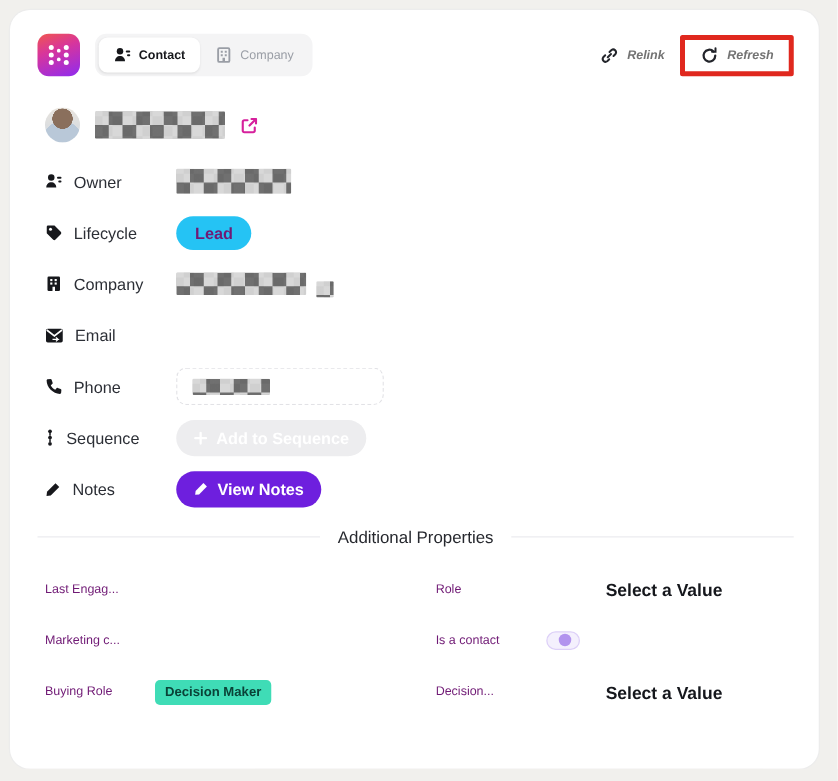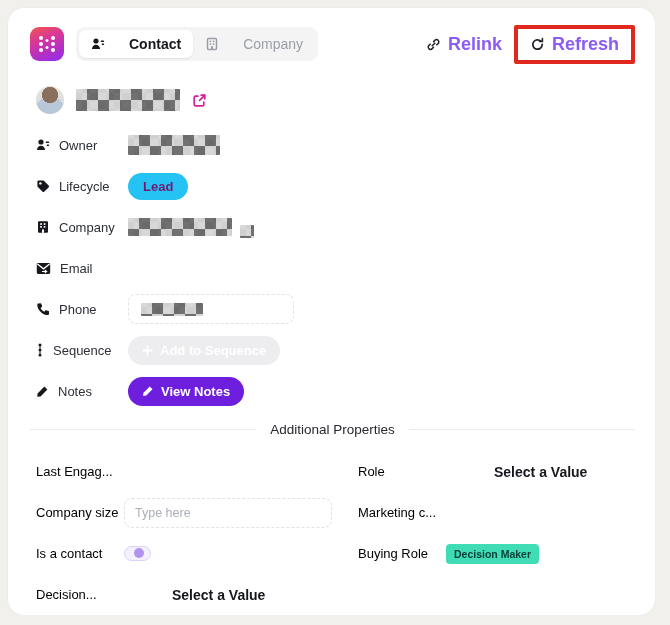--- a/index.html
+++ b/index.html
@@ -29,49 +29,49 @@
     background:#fff;
     box-shadow: 0 6px 0 #fff, 0 12px 0 #fff,
                 12px 0 0 #fff, 12px 6px 0 #fff, 12px 12px 0 #fff,
                 6px 2.5px 0 -0.5px #fff, 6px 9.5px 0 -0.5px #fff;
   }
   .tabs {
     display:flex; align-items:center; background:#f4f4f5; border-radius:9px;
     padding:3px; height:34px;
   }
   .tab {
-    display:flex; align-items:center; gap:24px; height:28px;
-    padding:0 12px; border-radius:7px; font-size:14px; cursor:pointer;
+    display:flex; align-items:center; gap:6px; height:28px;
+    padding:0 12px; border-radius:7px; font-size:10px; cursor:pointer;
     border:none; background:transparent; color:#9a9ea6;
     font-family:inherit;
     justify-content:space-between;
   }
   .tab.active { background:#ffffff; color:#17181c; font-weight:700; box-shadow:0 1px 2px rgba(0,0,0,.08); }
   .tab .ic { display:flex; }
   .spacer { flex:1; }
   .txtbtn {
     display:flex; align-items:center; gap:7px; background:none; border:none;
-    font-family:inherit; font-size:18px; font-weight:700; color:#8b5cf6; cursor:pointer;
+    font-family:inherit; font-size:10px; font-weight:700; color:#737373; cursor:pointer;font-style:italic;
   }
   .annotation {
     border:4px solid #e0281e; border-radius:2px; padding:5px 12px 5px 12px;
     display:flex; align-items:flex-end;
   }
   
   .body-pad { padding-top:18px; }
   .identity { display:flex; align-items:center; gap:12px; margin:4px 0 16px 6px; }
   .avatar {
     width:28px; height:28px; border-radius:50%;
     background:
       radial-gradient(circle at 50% 32%, #8a6f5c 0 34%, transparent 35%),
       radial-gradient(circle at 50% 95%, #b9c8d8 0 52%, transparent 53%),
       linear-gradient(180deg,#e9e4dd 0%, #cfd8e2 100%);
   }
   .extlink { color:#d6219c; display:flex; cursor:pointer; }
-  .frow { display:flex; align-items:center; min-height:30px; margin:0 0 11px 6px; }
+  .frow { display:flex; align-items:center; min-height:30px; margin:0 0 11px 6px;gap:13px; }
   .flabel {
     width:92px; flex:0 0 auto; display:flex; align-items:center; gap:9px;
     font-size:13px; color:#2c2f36;
   }
   .flabel .ic { display:flex; color:#17181c; }
   .fval { display:flex; align-items:center; }
   
   .redact {
     display:inline-block; border-radius:1px;
     background:
@@ -105,21 +105,21 @@
   .section-ttl { display:flex; align-items:center; gap:14px; margin:16px 0 4px 0; }
   .section-ttl .line { flex:1; height:1px; background:#ececef; }
   .section-ttl .txt { font-size:13.5px; color:#26282e; }
   
   .grid {
     display:grid; grid-template-columns:1fr 1fr; column-gap:26px;
     padding:10px 0 0 6px;
   }
   .cell { display:flex; align-items:center; min-height:41px; }
   .plabel {
-    width:88px; flex:0 0 auto; font-size:13px; color:#000000;
+    width:88px; flex:0 0 auto; font-size:10px; color:#701a75;
     white-space:nowrap; overflow:hidden;
   }
   .pval { display:flex; align-items:center; font-size:13.5px; }
   .bold-val { font-weight:700; color:#15171c; font-size:14px;margin-left:48px; }
   .dash-input.grid-inp { width:208px; }
   .badge-teal {
     background:#3fdcb6; color:#0a4237; font-weight:700; font-size:10.5px;
     padding:4px 8px; border-radius:4px; cursor:pointer;
   }
   .toggle {
@@ -347,24 +347,20 @@
 
       <div class="cell">
         <span class="plabel">Last Engag...</span>
         <span class="pval"></span>
       </div>
       <div class="cell">
         <span class="plabel">Role</span>
         <span class="pval bold-val">Select a Value</span>
       </div>
 
-      <div class="cell">
-        <span class="plabel">Company size</span>
-        <input class="dash-input grid-inp" placeholder="Type here" style="">
-      </div>
 
       <div class="cell">
         <span class="plabel">Marketing c...</span>
         <span class="pval"></span>
       </div>
       <div class="cell">
         <span class="plabel">Is a contact</span>
         <span class="toggle">
             <span class="knob"></span>
           </span>

